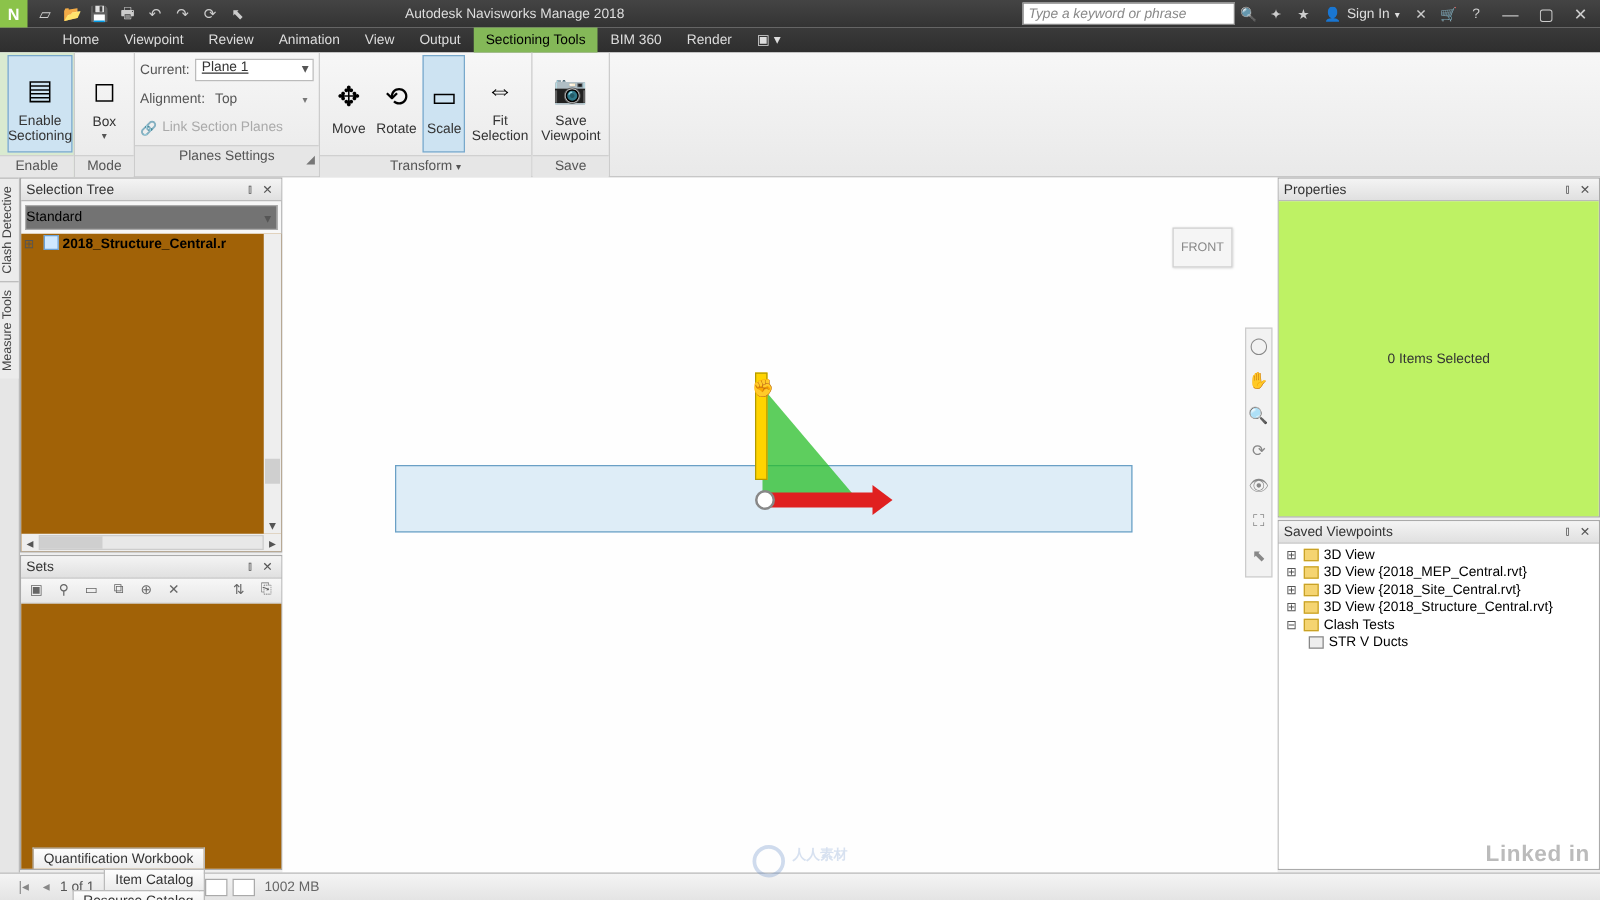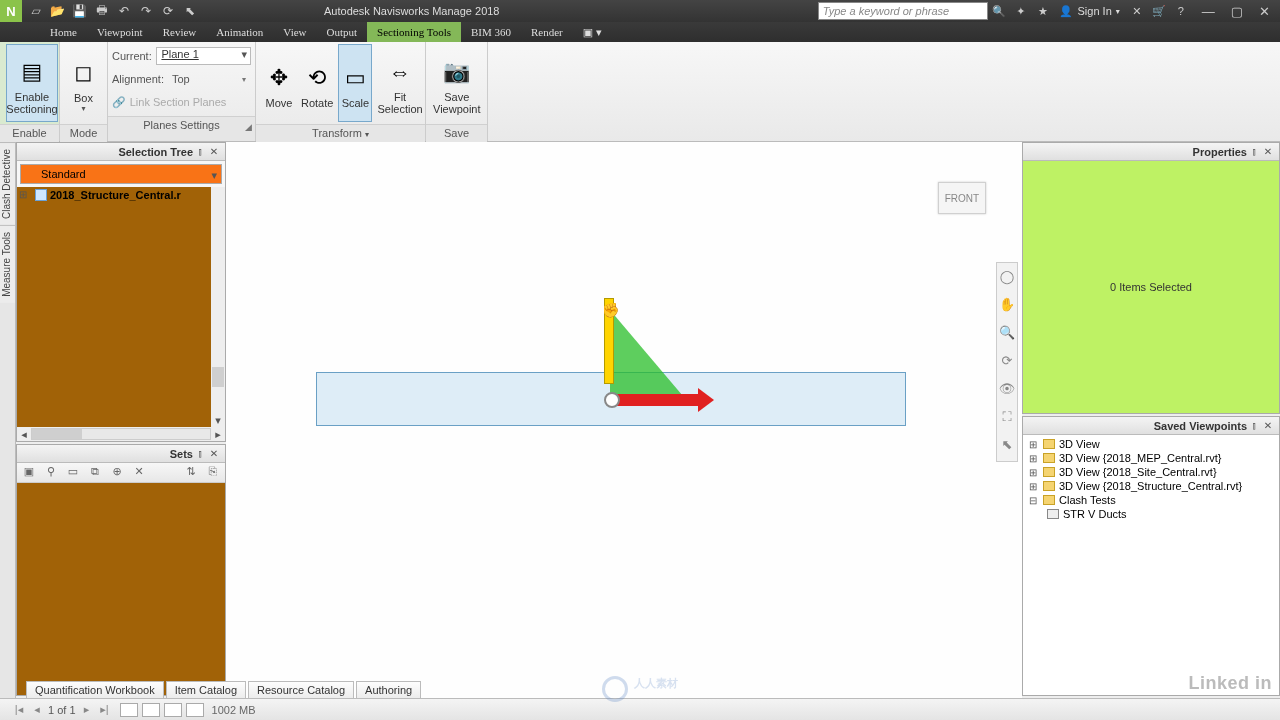--- a/index.html
+++ b/index.html
@@ -13,21 +13,21 @@
 .titlebar .title { flex:0 0 auto; margin-left:120px; color:#ddd; }
 .titlebar .spacer { flex:1; }
 .titlebar .searchbox { width:170px; height:18px; background:#fff; border:1px solid #888; padding:0 4px; color:#888; font-style:italic; line-height:16px; }
 .titlebar .rbtn { width:18px; height:18px; color:#ccc; display:flex; align-items:center; justify-content:center; margin:0 2px; }
 .titlebar .signin { margin:0 6px; color:#ddd; display:flex; align-items:center; gap:4px;}
 .titlebar .winbtns { display:flex; gap:16px; padding:0 10px;}
 .titlebar .winbtns span { color:#ccc; font-size:13px;}
 
 
 .ribbontabs { height:20px; background:linear-gradient(#3a3a3a,#2e2e2e); display:flex; align-items:stretch; padding-left:40px; }
-.ribbontabs .tab { padding:0 10px; color:#ddd; line-height:20px; cursor:pointer;font-family:Liberation Serif, serif; }
+.ribbontabs .tab { padding:0 10px; color:#ddd; line-height:20px; cursor:pointer; }
 .ribbontabs .tab.active { background:#9fd06a; color:#000; }
 .ribbontabs .tab.special { background:#84b858; color:#000; }
 
 
 .ribbon { height:100px; background:linear-gradient(#f7f7f7,#e9e9e9); border-bottom:1px solid #bbb; display:flex; }
 .ribbongroup { border-right:1px solid #ccc; display:flex; flex-direction:column; }
 .ribbongroup .gbody { flex:1; display:flex; align-items:center; padding:2px 6px; gap:4px; }
 .ribbongroup .glabel { height:32px; background:#e6e6e6; border-top:1px solid #d0d0d0; text-align:center; line-height:17px; color:#555; position:relative;}
 .ribbongroup .glabel .launcher { position:absolute; right:3px; top:2px; font-size:9px; color:#777;}
 .bigbtn { width:52px; height:78px; display:flex; flex-direction:column; align-items:center; justify-content:center; border:1px solid transparent; padding-top:4px; }
@@ -42,24 +42,24 @@
 .settingsrow .sdrop { border:1px solid #bbb; background:#fff; padding:0 16px 0 4px; width:120px; height:18px; position:relative; color:#333;text-decoration:underline;}
 .settingsrow .sdrop::after{content:"▾"; position:absolute; right:3px; top:0; color:#555;}
 
 
 .workarea { position:absolute; top:142px; left:0; right:0; bottom:22px; display:flex; }
 .leftdocks { width:16px; background:#e6e6e6; border-right:1px solid #bbb; display:flex; flex-direction:column; }
 .leftdocks .dtab { writing-mode:vertical-rl; transform:rotate(180deg); padding:6px 1px; color:#444; border-bottom:1px solid #bbb; background:#ececec; font-size:10px; text-align:center;}
 .leftpanels { width:210px; display:flex; flex-direction:column; background:#eee; }
 .panel { border:1px solid #aaa; margin:0 0 2px 0; background:#f7f7f7; display:flex; flex-direction:column; }
 .panelhead { height:18px; background:linear-gradient(#f4f4f4,#e0e0e0); display:flex; align-items:center; padding:0 4px; border-bottom:1px solid #bbb;}
-.panelhead .ptitle { flex:1; color:#333; font-weight:bold;text-align:right;}
+.panelhead .ptitle { flex:1; color:#333; font-weight:normal;}
 .panelhead .pbtn { width:14px; text-align:center; color:#555; font-size:10px;}
 .panelbody { flex:1; background:#a16207; position:relative; overflow:hidden;}
-.seltree-combo { margin:3px; border:1px solid #aaa; height:20px; line-height:18px; padding:0 20px; background:#f97316; position:relative;}
+.seltree-combo { margin:3px; border:1px solid #aaa; height:20px; line-height:18px; padding:0 0; background:#737373; position:relative;}
 .seltree-combo::after{content:"▾"; position:absolute; right:4px; top:1px; color:#555;}
 .treeitem { padding:2px 4px 2px 18px; color:#000; font-weight:bold; position:relative; font-size:11px;}
 .treeitem::before { content:"⊞"; position:absolute; left:2px; top:2px; color:#555; font-weight:normal; font-size:10px;}
 .treeitem .fic { display:inline-block; width:12px; height:12px; background:#cfe8ff; border:1px solid #6aa1d6; margin-right:3px; vertical-align:middle; position:relative; top:-1px;}
 .hscroll { position:absolute; bottom:0; left:0; right:0; height:14px; background:#eee; display:flex; align-items:center;}
 .hscroll .arr { width:14px; text-align:center; color:#555;}
 .hscroll .track { flex:1; height:12px; background:#e8e8e8; border:1px solid #ccc; position:relative;}
 .hscroll .thumb { position:absolute; left:0; width:50px; top:0; bottom:0; background:#cfcfcf;}
 .vscroll { position:absolute; right:0; top:0; bottom:14px; width:14px; background:#eee;}
 .vscroll .thumb { position:absolute; top:180px; height:20px; left:1px; right:1px; background:#cfcfcf;}
@@ -85,21 +85,21 @@
 .rightpanels { width:258px; display:flex; flex-direction:column; background:#eee;}
 .props-body { flex:1; display:flex; align-items:center; justify-content:center; color:#333; background:#bef264;}
 .svlist { padding:2px; background:#fff;}
 .svitem { display:flex; align-items:center; gap:4px; padding:1px 2px 1px 4px; color:#000;}
 .svitem .exp { width:10px; color:#555; font-size:10px;}
 .svitem .fold { width:12px; height:10px; background:#f5d471; border:1px solid #c9a227;}
 .svitem.indent { padding-left:22px;}
 .svitem .cam { width:12px; height:10px; border:1px solid #888; background:#eee;}
 
 
-.bottomtabs-row { position:absolute; left:26px; bottom:22px; height:20px; display:flex; align-items:flex-end; z-index:5;}
+.bottomtabs-row { position:absolute; left:26px; bottom:22px; height:20px; display:flex; align-items:flex-end; z-index:5;flex-direction:column;}
 .bottomtabs-row .btab { background:linear-gradient(#fdfdfd,#ececec); border:1px solid #bbb; border-bottom:none; padding:2px 8px; margin-right:2px; color:#333; font-size:11px;}
 
 
 .statusbar { position:absolute; left:0; right:0; bottom:0; height:22px; background:linear-gradient(#f4f4f4,#e4e4e4); border-top:1px solid #bbb; display:flex; align-items:center; padding:0 6px; color:#555;}
 .statusbar .msg { flex:1; white-space:nowrap; overflow:hidden; text-overflow:ellipsis;}
 .statusbar .pgctl { display:flex; align-items:center; gap:4px; margin:0 6px;}
 .statusbar .pgbtn { width:14px; text-align:center; color:#888;}
 .statusbar .iconbox { width:18px; height:14px; border:1px solid #aaa; margin:0 2px; background:#fff;}
 .statusbar .mem { margin-left:6px; color:#666;}
 

